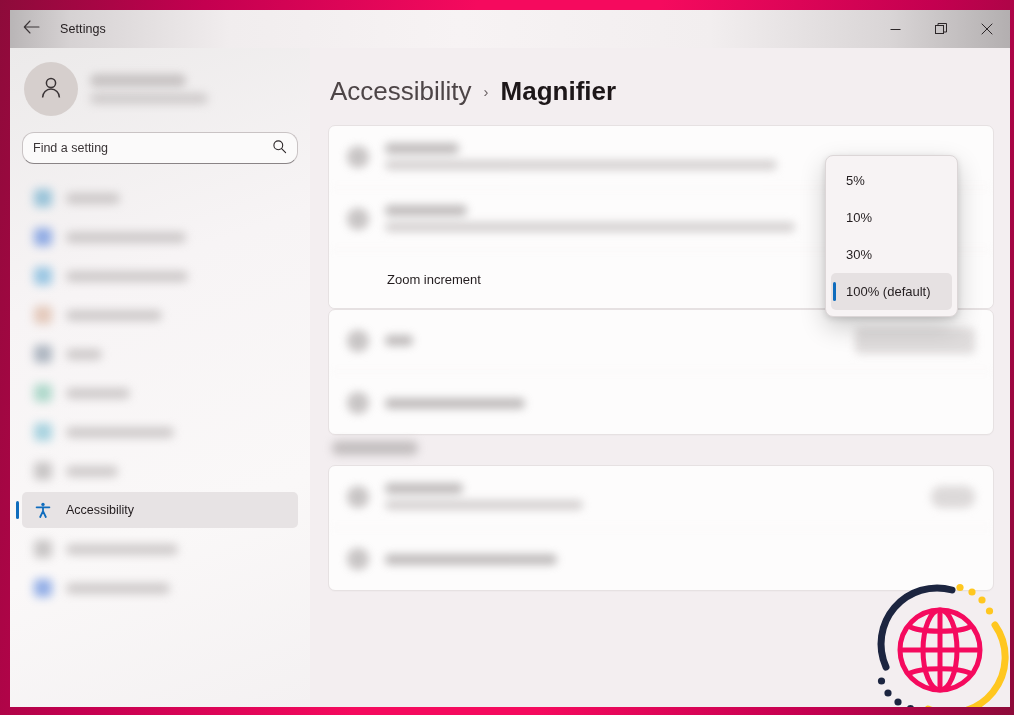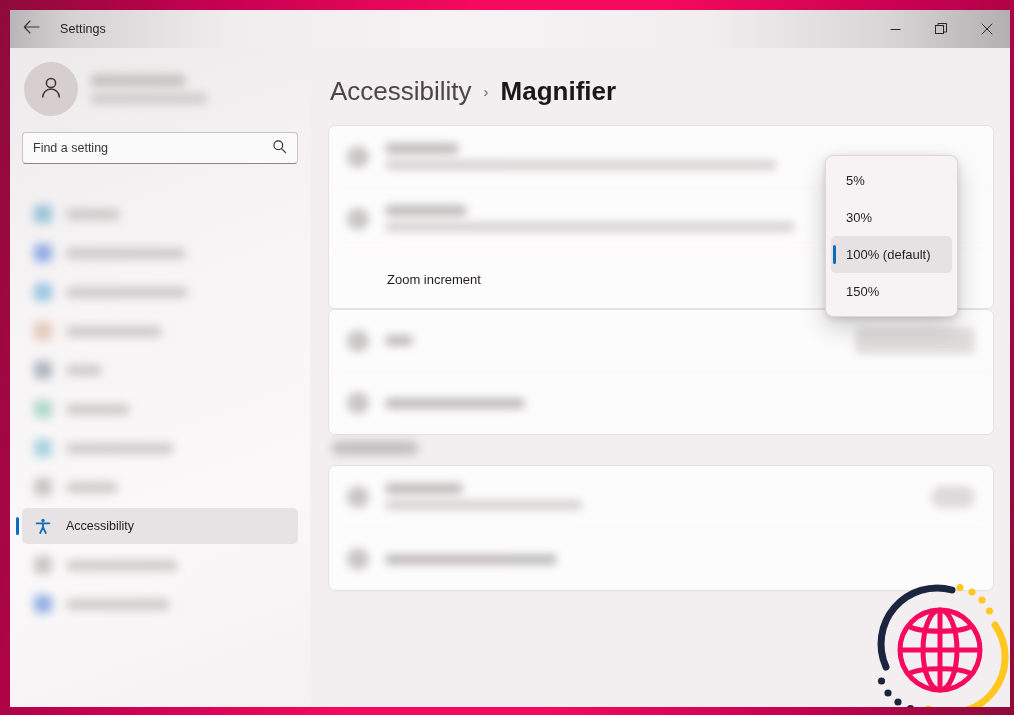--- a/index.html
+++ b/index.html
@@ -101,25 +101,25 @@
     opacity: .72;
   }
   .blurtext.soft { filter: blur(5px); opacity:.6; }
 
   
   #searchbox {
     height: 32px;
     background: #fbfafa;
     border: 1px solid #c9c3c4;
     border-bottom: 1px solid #8a8486;
-    border-radius: 4px;
+    border-radius: 12px;
     display: flex;
     align-items: center;
     padding: 0 10px;
-    margin-bottom: 32px;
+    margin-bottom: 16px;
   }
   #search-input {
     border: none; outline: none; background: transparent;
     font-family: "Liberation Sans", sans-serif;
     font-size: 12.5px;
     color: #2c2628;
     flex: 1;
   }
   #search-input::placeholder { color: #3a3436; opacity: 1; }
 
@@ -463,23 +463,23 @@
           <div class="rowtexts">
             <div class="rowtitle-ph" style="width:172px;"></div>
           </div>
         </div>
       </div>
 
     </div>
 
     <div id="dropdown">
         <div class="dd-item">5%</div>
+        <div class="dd-item">10%</div>
         <div class="dd-item">30%</div>
         <div class="dd-item selected">100% (default)</div>
-        <div class="dd-item">150%</div>
       </div>
 
     <div id="globe">
       <span>
       <svg width="150" height="150" viewBox="0 0 150 150" fill="none">
 
         <path d="M22 104 A56 56 0 0 1 88 27" stroke="#1c2540" stroke-width="7" fill="none" stroke-linecap="round"></path>
 
         <circle cx="17.5" cy="118" r="3.6" fill="#1c2540"></circle>
         <circle cx="24" cy="130" r="3.6" fill="#1c2540"></circle>

